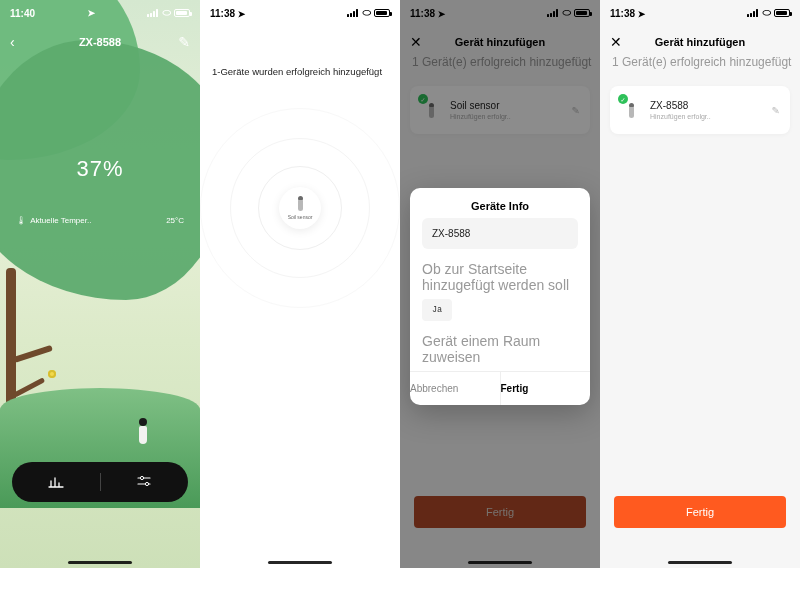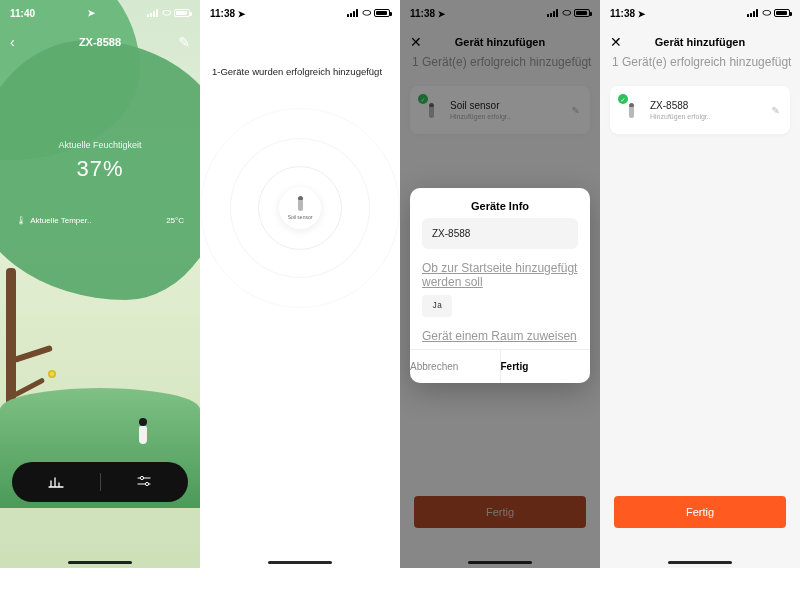--- a/index.html
+++ b/index.html
@@ -71,21 +71,21 @@
 .card .txt .s { font-size: 7px; color: #aaa; margin-top: 2px; }
 .card .ed { color: #bbb; font-size: 10px; }
 
 .btn-bottom { position: absolute; left: 14px; right: 14px; bottom: 40px; height: 32px; background: #ff5a1f; border-radius: 4px; color: #fff; display: flex; align-items: center; justify-content: center; font-size: 11px; }
 .p3 .btn-bottom { background: #b24a28; color: #d9cfc9; }
 
 
 .dialog { position: absolute; left: 10px; right: 10px; top: 188px; background: #fff; border-radius: 10px; padding: 12px 12px 0; z-index: 20; box-shadow: 0 8px 30px rgba(0,0,0,0.25); }
 .dialog .dt { font-size: 11px; font-weight: 600; text-align: center; margin-bottom: 6px; }
 .dialog .inp { background: #f4f4f4; border-radius: 6px; padding: 10px 10px; font-size: 10px; color: #222; margin-bottom: 12px; }
-.dialog .flab { font-size: 12px; color: #999; margin-bottom: 6px; text-decoration: underline; }
+.dialog .flab { font-size: 14px; color: #999; margin-bottom: 6px; }
 .dialog .chiprow { display: flex; gap: 6px; margin-bottom: 12px; }
 .dialog .chip { background: #f4f4f4; border-radius: 4px; padding: 6px 10px; font-size: 8.5px; color: #333; font-family: Liberation Mono, monospace; }
 .dialog .dbtns { display: flex; border-top: 1px solid #eee; margin: 6px -12px 0; }
 .dialog .dbtn { flex: 1; text-align: left; padding: 11px 0; font-size: 10px; }
 .dialog .dbtn.cancel { color: #888; border-right: 1px solid #eee; }
 .dialog .dbtn.done { color: #000; font-weight: 600; }
 
 
 .sig { width: 12px; height: 8px; display: flex; align-items: flex-end; gap: 1px; }
 .sig i { width: 2px; background: currentColor; border-radius: 0.5px; }
@@ -127,21 +127,20 @@
           <i></i>
         </span>
     </span>
   </div>
   <div class="hdr" style="color:#fff">
     <div class="left">‹</div>
     <div class="title">ZX-8588</div>
     <div class="right">✎</div>
   </div>
 
-  <div class="humid-label">Aktuelle Feuchtigkeit</div>
   <div class="humid-val">37%</div>
   <div class="temp-row">
     <span class="ti">
         <span>🌡</span>
         <span>Aktuelle Temper..</span>
       </span>
     <span>25°C</span>
   </div>
 
   <div class="pill">

